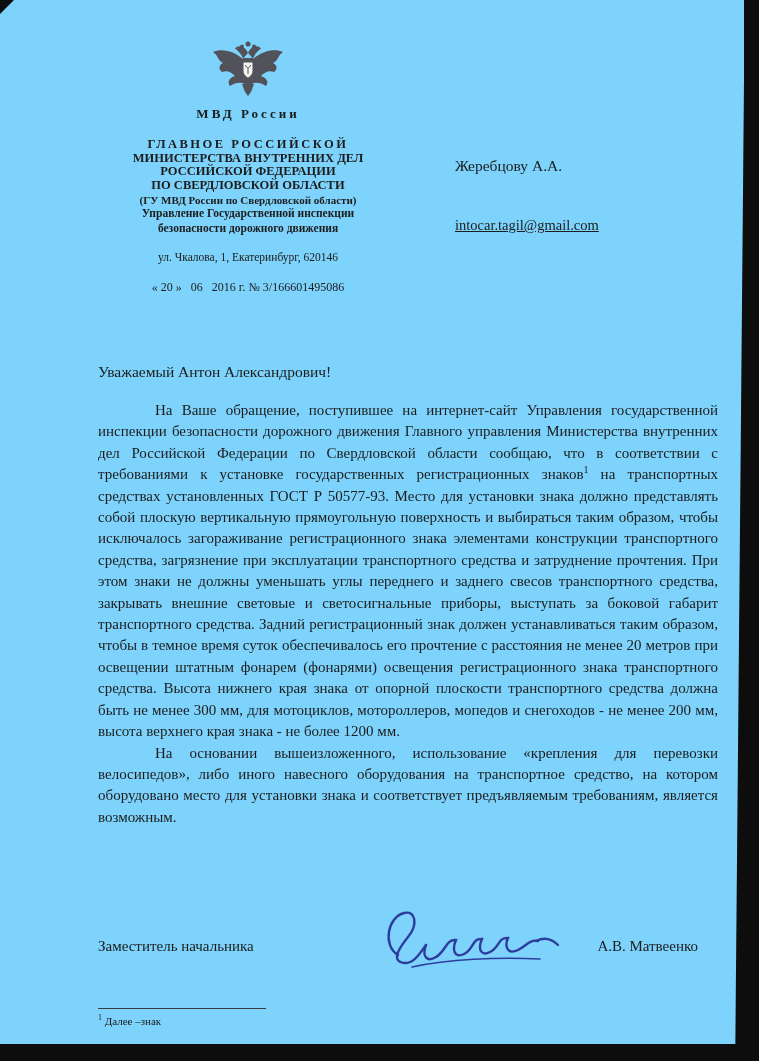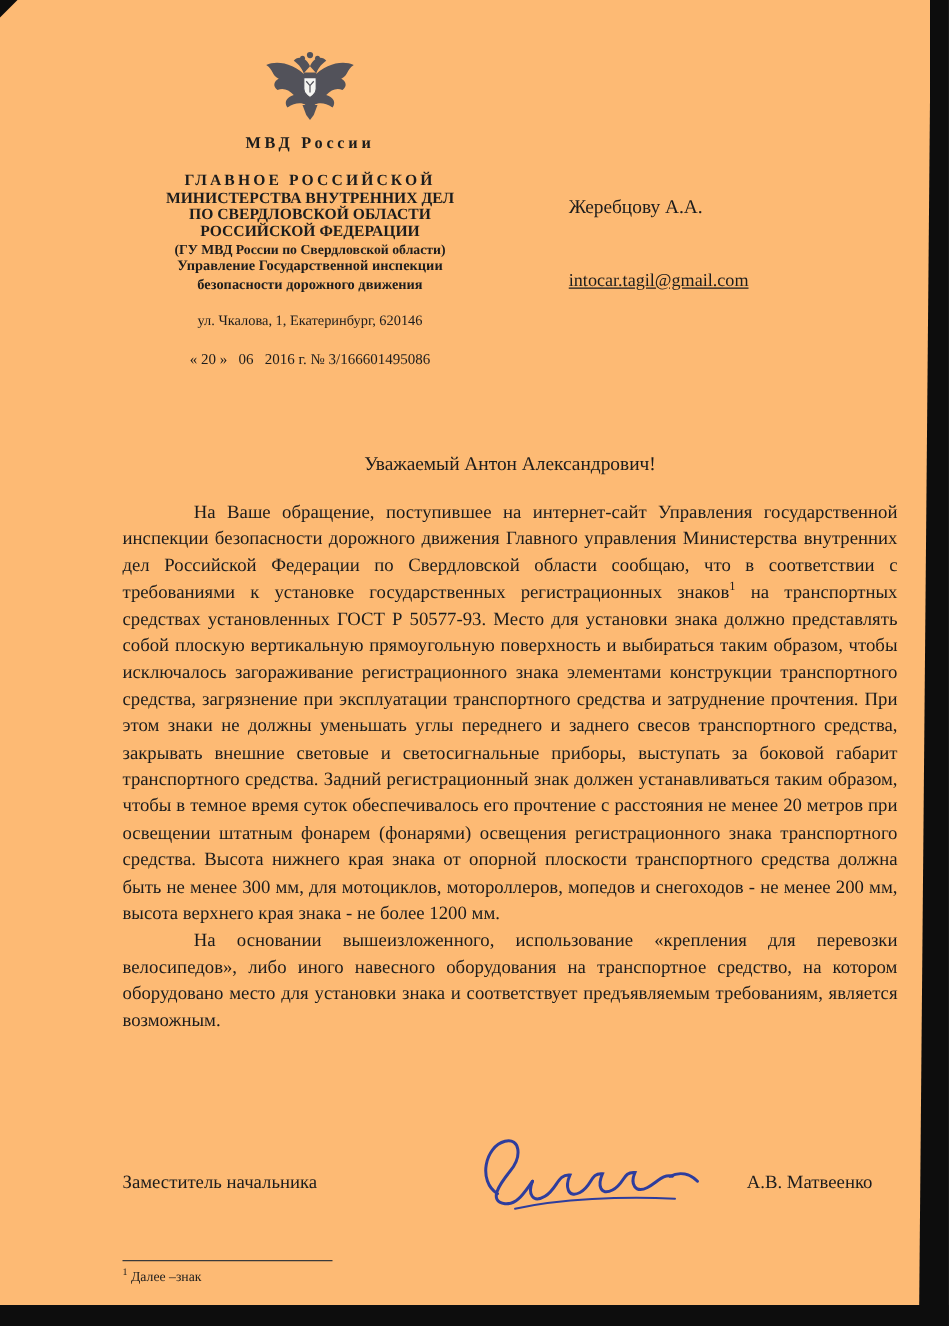--- a/index.html
+++ b/index.html
@@ -11,21 +11,21 @@
     background: #0d0d0d;
     overflow: hidden;
     font-family: "Liberation Serif", "DejaVu Serif", serif;
     color: #1c1c1c;
   }
   .page {
     position: absolute;
     left: 0; top: 0;
     width: 744px;
     height: 1046px;
-    background: #fdba74;
+    background: #7dd3fc;
   }
   .corner-artifact {
     position: absolute;
     left: 0; top: 0;
     width: 0; height: 0;
     border-top: 14px solid #0d0d0d;
     border-right: 14px solid transparent;
   }
   .edge-right {
     position: absolute;
@@ -93,21 +93,20 @@
     left: 455px; top: 217px;
     font-size: 14.5px;
     text-decoration: underline;
   }
 
   
   .salutation {
     position: absolute;
     left: 98px; top: 363px;
     width: 620px;
-    text-align: center;
     font-size: 15.5px;
   }
   .body-text {
     position: absolute;
     left: 98px; top: 400px;
     width: 620px;
     font-size: 15px;
     line-height: 21.4px;
     text-align: justify;
   }
@@ -165,22 +164,22 @@
             <path d="M34 18 L44 18 L46 40 L39 48 L32 40 Z"></path>
             <path d="M33 44 L45 44 L42 52 L39 56 L36 52 Z"></path>
           </g>
           <path d="M34 22 h10 v9 c0 4.5 -5 7 -5 7 c0 0 -5 -2.5 -5 -7 Z" fill="#f5f5f2" stroke="#52525a" stroke-width="1"></path>
           <path d="M36 25 l3 3.5 l3 -3.5 M39 28.5 v5.5" stroke="#52525a" fill="none" stroke-width="1"></path>
         </svg>
       </div>
       <div class="org-name">МВД России</div>
       <div class="lh-title spaced">ГЛАВНОЕ РОССИЙСКОЙ</div>
       <div class="lh-title">МИНИСТЕРСТВА ВНУТРЕННИХ ДЕЛ</div>
+      <div class="lh-title">РОССИЙСКОЙ ФЕДЕРАЦИИ</div>
       <div class="lh-title">ПО СВЕРДЛОВСКОЙ ОБЛАСТИ</div>
-      <div class="lh-title">РОССИЙСКОЙ ФЕДЕРАЦИИ</div>
       <div class="lh-abbr">(ГУ МВД России по Свердловской области)</div>
       <div class="lh-dept">
         <div>Управление Государственной инспекции</div>
         <div>безопасности дорожного движения</div>
       </div>
       <div class="lh-address">ул. Чкалова, 1, Екатеринбург, 620146</div>
       <div class="lh-ref">« 20 »   06   2016 г. № 3/166601495086</div>
     </div>
 
     <div class="addressee-name">Жеребцову А.А.</div>

